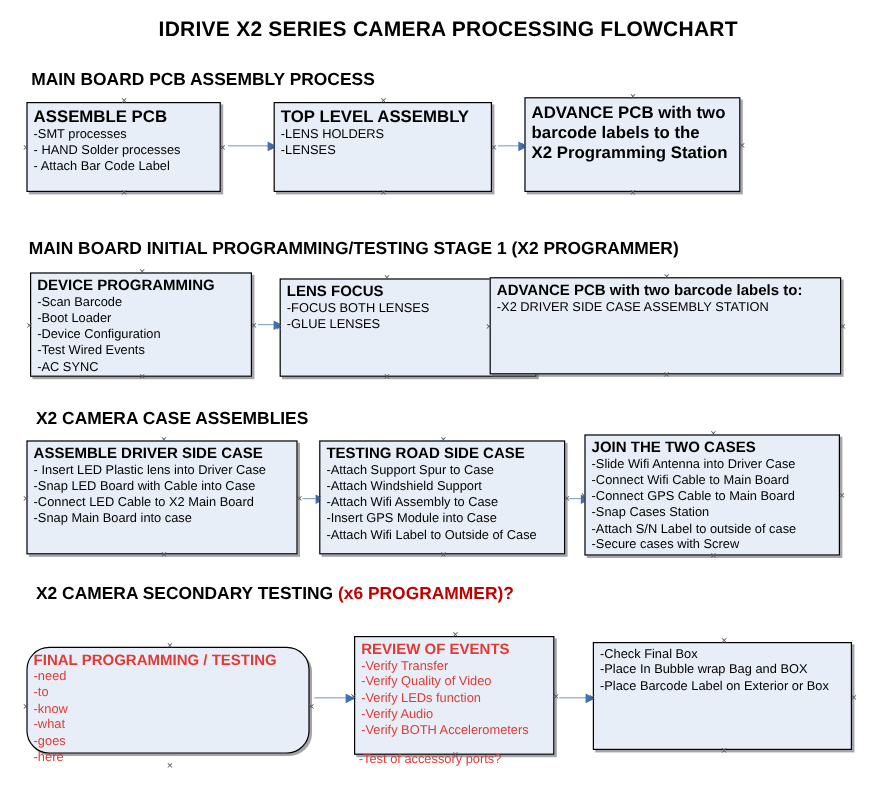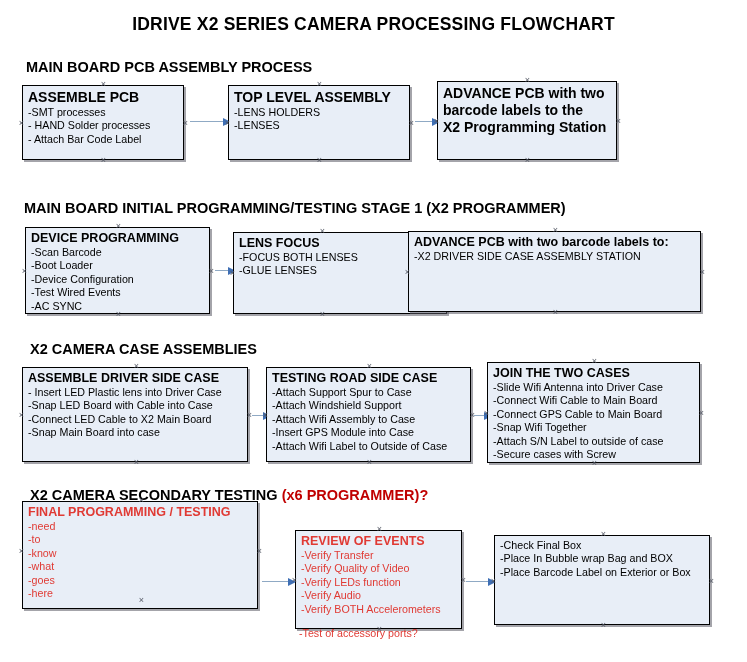--- a/index.html
+++ b/index.html
@@ -177,34 +177,34 @@
     <span class="xm" style="left:201px;top:43px;"></span>
   </div>
 
   <div class="conn" style="left:474px;top:415px;width:17px;"></div>
 
   <div class="pbox" style="left:487px;top:362px;width:213px;height:101px;">
     <div class="hd">JOIN THE TWO CASES</div>
     <div class="ln">-Slide Wifi Antenna into Driver Case</div>
     <div class="ln">-Connect Wifi Cable to Main Board</div>
     <div class="ln">-Connect GPS Cable to Main Board</div>
-    <div class="ln">-Snap Wifi Together</div>
+    <div class="ln">-Snap Cases Station</div>
     <div class="ln">-Attach S/N Label to outside of case</div>
     <div class="ln">-Secure cases with Screw</div>
     <span class="xm" style="left:102px;top:-6px;"></span>
     <span class="xm" style="left:102px;top:96px;"></span>
     <span class="xm" style="left:-6px;top:46px;"></span>
     <span class="xm" style="left:209px;top:46px;"></span>
   </div>
 
   <div class="section-head" style="left:30px;top:487px;">
     <span>X2 CAMERA SECONDARY TESTING </span><span class="red">(x6 PROGRAMMER)?</span>
   </div>
 
-  <div class="pbox red" style="left:22px;top:501px;width:236px;height:108px;">
+  <div class="pbox red" style="left:22px;top:539px;width:236px;height:89px;border-radius:19px;">
     <div class="hd">FINAL PROGRAMMING / TESTING</div>
     <div class="ln">-need</div>
     <div class="ln">-to</div>
     <div class="ln">-know</div>
     <div class="ln">-what</div>
     <div class="ln">-goes</div>
     <div class="ln">-here</div>
     <span class="xm" style="left:114px;top:-6px;"></span>
     <span class="xm" style="left:114px;top:94px;"></span>
     <span class="xm" style="left:-6px;top:45px;"></span>

